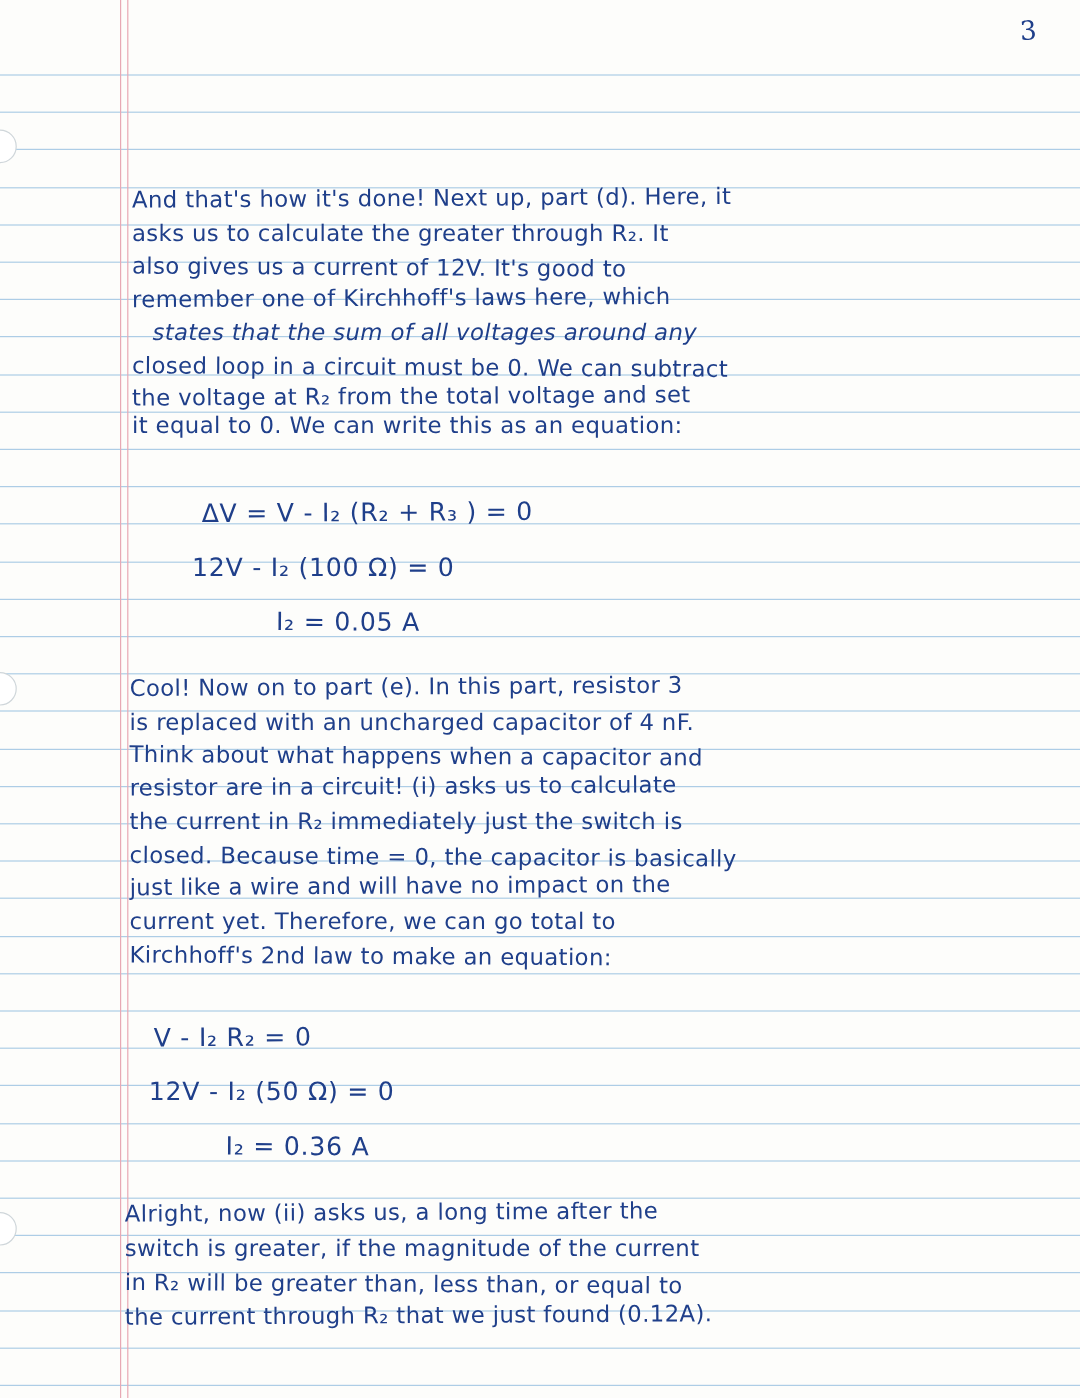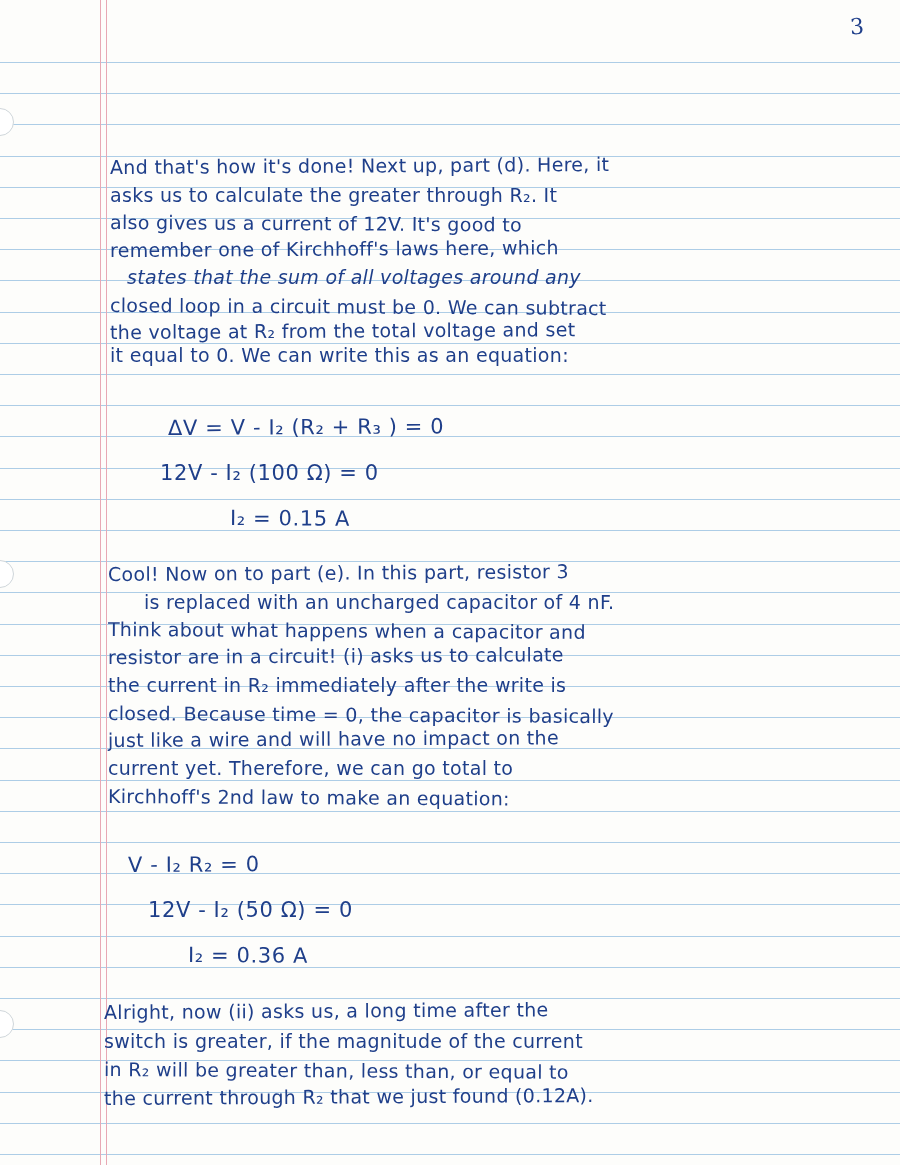--- a/index.html
+++ b/index.html
@@ -138,36 +138,36 @@
         <div class="hw" style="left: 110px; top: 213px; transform: rotate(0.35deg);">also gives us a current of 12V. It's good to</div>
         <div class="hw" style="left: 110px; top: 240.5px; transform: rotate(-0.35deg);">remember one of Kirchhoff's laws here, which</div>
         <div class="hw" style="left: 127px; top: 268px; transform: rotate(0deg); font-style: italic;">states that the sum of all voltages around any</div>
         <div class="hw" style="left: 110px; top: 295.5px; transform: rotate(0.35deg);">closed loop in a circuit must be 0. We can subtract</div>
         <div class="hw" style="left: 110px; top: 323px; transform: rotate(-0.35deg);">the voltage at R₂ from the total voltage and set</div>
         <div class="hw" style="left: 110px; top: 346px; transform: rotate(0deg);">it equal to 0. We can write this as an equation:</div>
       </div>
     <div class="para" id="eq1">
         <div class="hw eq" style="left: 168px; top: 418px; transform: rotate(-0.35deg);">ΔV = V - I₂ (R₂ + R₃ ) = 0</div>
         <div class="hw eq" style="left: 160px; top: 463px; transform: rotate(0deg);">12V - I₂ (100 Ω) = 0</div>
-        <div class="hw eq" style="left: 230px; top: 508px; transform: rotate(0.35deg);">I₂ = 0.15 A</div>
+        <div class="hw eq" style="left: 230px; top: 508px; transform: rotate(0.35deg);">I₂ = 0.05 A</div>
       </div>
     <div class="para" id="para2">
         <div class="hw" style="left: 108px; top: 565px; transform: rotate(-0.35deg);">Cool! Now on to part (e). In this part, resistor 3</div>
-        <div class="hw" style="left: 108px; top: 592.7px; transform: rotate(0deg); padding-left: 36px;">is replaced with an uncharged capacitor of 4 nF.</div>
+        <div class="hw" style="left: 108px; top: 592.7px; transform: rotate(0deg);">is replaced with an uncharged capacitor of 4 nF.</div>
         <div class="hw" style="left: 108px; top: 620.4px; transform: rotate(0.35deg);">Think about what happens when a capacitor and</div>
         <div class="hw" style="left: 108px; top: 648.1px; transform: rotate(-0.35deg);">resistor are in a circuit! (i) asks us to calculate</div>
-        <div class="hw" style="left: 108px; top: 675.8px; transform: rotate(0deg);">the current in R₂ immediately after the write is</div>
+        <div class="hw" style="left: 108px; top: 675.8px; transform: rotate(0deg);">the current in R₂ immediately just the switch is</div>
         <div class="hw" style="left: 108px; top: 703.5px; transform: rotate(0.35deg);">closed. Because time = 0, the capacitor is basically</div>
         <div class="hw" style="left: 108px; top: 731.2px; transform: rotate(-0.35deg);">just like a wire and will have no impact on the</div>
         <div class="hw" style="left: 108px; top: 758.9px; transform: rotate(0deg);">current yet. Therefore, we can go total to</div>
         <div class="hw" style="left: 108px; top: 786.6px; transform: rotate(0.35deg);">Kirchhoff's 2nd law to make an equation:</div>
       </div>
     <div class="para" id="eq2">
         <div class="hw eq" style="left: 128px; top: 855px; transform: rotate(-0.35deg);">V - I₂ R₂ = 0</div>
-        <div class="hw eq" style="left: 124px; top: 900px; transform: rotate(0deg); margin-left: 24px;">12V - I₂ (50 Ω) = 0</div>
+        <div class="hw eq" style="left: 124px; top: 900px; transform: rotate(0deg);">12V - I₂ (50 Ω) = 0</div>
         <div class="hw eq" style="left: 188px; top: 945px; transform: rotate(0.35deg);">I₂ = 0.36 A</div>
       </div>
     <div class="para" id="para3">
         <div class="hw" style="left: 104px; top: 1003px; transform: rotate(-0.35deg);">Alright, now (ii) asks us, a long time after the</div>
         <div class="hw" style="left: 104px; top: 1031.5px; transform: rotate(0deg);">switch is greater, if the magnitude of the current</div>
         <div class="hw" style="left: 104px; top: 1060px; transform: rotate(0.35deg);">in R₂ will be greater than, less than, or equal to</div>
         <div class="hw" style="left: 104px; top: 1088.5px; transform: rotate(-0.35deg);">the current through R₂ that we just found (0.12A).</div>
       </div>
   </div>
 

